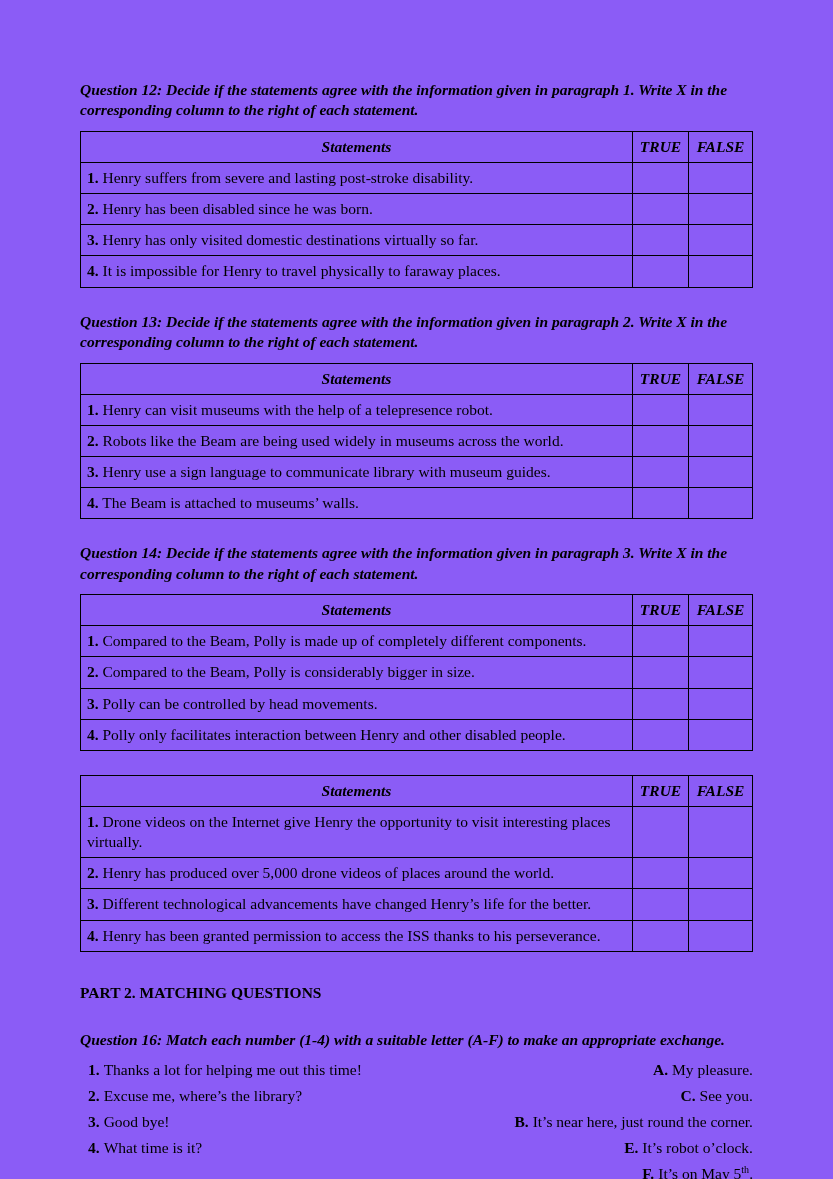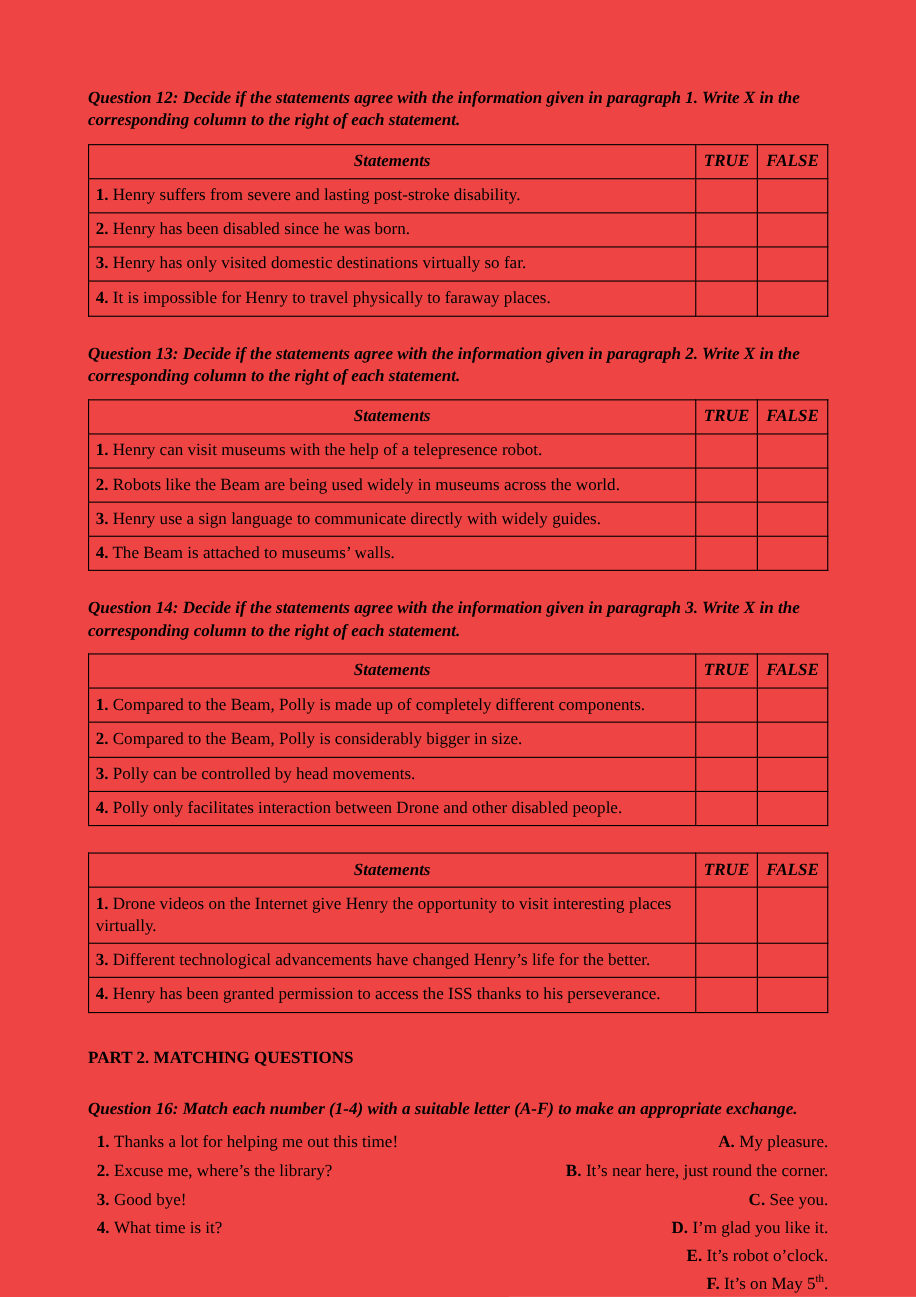--- a/index.html
+++ b/index.html
@@ -1,21 +1,21 @@
 <!DOCTYPE html>
 <html><head>
 <meta charset="utf-8">
 <style>
   * { box-sizing: border-box; }
   html, body { margin: 0; padding: 0; background: #ffffff; }
   .page {
     width: 833px;
     height: 1179px;
     margin: 0 auto;
-    background: #ef4444;
+    background: #8b5cf6;
     color: #000000;
     font-family: "Liberation Serif", serif;
     font-size: 15.5px;
     padding: 80px 80px 0 80px;
     display: flex;
     flex-direction: column;
     overflow: hidden;
   }
   .prompt {
     font-weight: bold;
@@ -137,21 +137,21 @@
           <td><b>1.</b> <span>Henry can visit museums with the help of a telepresence robot.</span></td>
           <td class="ans-cell"></td>
           <td class="ans-cell"></td>
         </tr>
         <tr>
           <td><b>2.</b> <span>Robots like the Beam are being used widely in museums across the world.</span></td>
           <td class="ans-cell"></td>
           <td class="ans-cell"></td>
         </tr>
         <tr>
-          <td><b>3.</b> <span>Henry use a sign language to communicate directly with widely guides.</span></td>
+          <td><b>3.</b> <span>Henry use a sign language to communicate library with museum guides.</span></td>
           <td class="ans-cell"></td>
           <td class="ans-cell"></td>
         </tr>
         <tr>
           <td><b>4.</b> <span>The Beam is attached to museums’ walls.</span></td>
           <td class="ans-cell"></td>
           <td class="ans-cell"></td>
         </tr>
       </tbody>
     </table>
@@ -177,40 +177,45 @@
           <td><b>2.</b> <span>Compared to the Beam, Polly is considerably bigger in size.</span></td>
           <td class="ans-cell"></td>
           <td class="ans-cell"></td>
         </tr>
         <tr>
           <td><b>3.</b> <span>Polly can be controlled by head movements.</span></td>
           <td class="ans-cell"></td>
           <td class="ans-cell"></td>
         </tr>
         <tr>
-          <td><b>4.</b> <span>Polly only facilitates interaction between Drone and other disabled people.</span></td>
+          <td><b>4.</b> <span>Polly only facilitates interaction between Henry and other disabled people.</span></td>
           <td class="ans-cell"></td>
           <td class="ans-cell"></td>
         </tr>
       </tbody>
     </table>
   </section>
 
   <section>
     <table class="tf">
       <thead>
         <tr>
           <th>Statements</th>
           <th class="col-true">TRUE</th>
           <th class="col-false">FALSE</th>
         </tr>
       </thead>
       <tbody>
         <tr>
           <td><b>1.</b> <span>Drone videos on the Internet give Henry the opportunity to visit interesting places virtually.</span></td>
+          <td class="ans-cell"></td>
+          <td class="ans-cell"></td>
+        </tr>
+        <tr>
+          <td><b>2.</b> <span>Henry has produced over 5,000 drone videos of places around the world.</span></td>
           <td class="ans-cell"></td>
           <td class="ans-cell"></td>
         </tr>
         <tr>
           <td><b>3.</b> <span>Different technological advancements have changed Henry’s life for the better.</span></td>
           <td class="ans-cell"></td>
           <td class="ans-cell"></td>
         </tr>
         <tr>
           <td><b>4.</b> <span>Henry has been granted permission to access the ISS thanks to his perseverance.</span></td>
@@ -228,23 +233,22 @@
 
     <div class="match-wrap">
       <div class="match-col-left">
         <div class="match-item"><b>1.</b><span>Thanks a lot for helping me out this time!</span></div>
         <div class="match-item"><b>2.</b><span>Excuse me, where’s the library?</span></div>
         <div class="match-item"><b>3.</b><span>Good bye!</span></div>
         <div class="match-item"><b>4.</b><span>What time is it?</span></div>
       </div>
       <div class="match-col-right">
         <div class="match-item"><b>A.</b><span>My pleasure.</span></div>
+        <div class="match-item"><b>C.</b><span>See you.</span></div>
         <div class="match-item"><b>B.</b><span>It’s near here, just round the corner.</span></div>
-        <div class="match-item"><b>C.</b><span>See you.</span></div>
-        <div class="match-item"><b>D.</b><span>I’m glad you like it.</span></div>
         <div class="match-item"><b>E.</b><span>It’s robot o’clock.</span></div>
         <div class="match-item"><b>F.</b><span><span>It’s on May 5</span><sup>th</sup><span>.</span></span></div>
       </div>
     </div>
 
     <p class="answers-label" style="margin-top:0;">Answers:</p>
     <table class="answers">
       <tbody>
         <tr>
           <td>1.</td>

